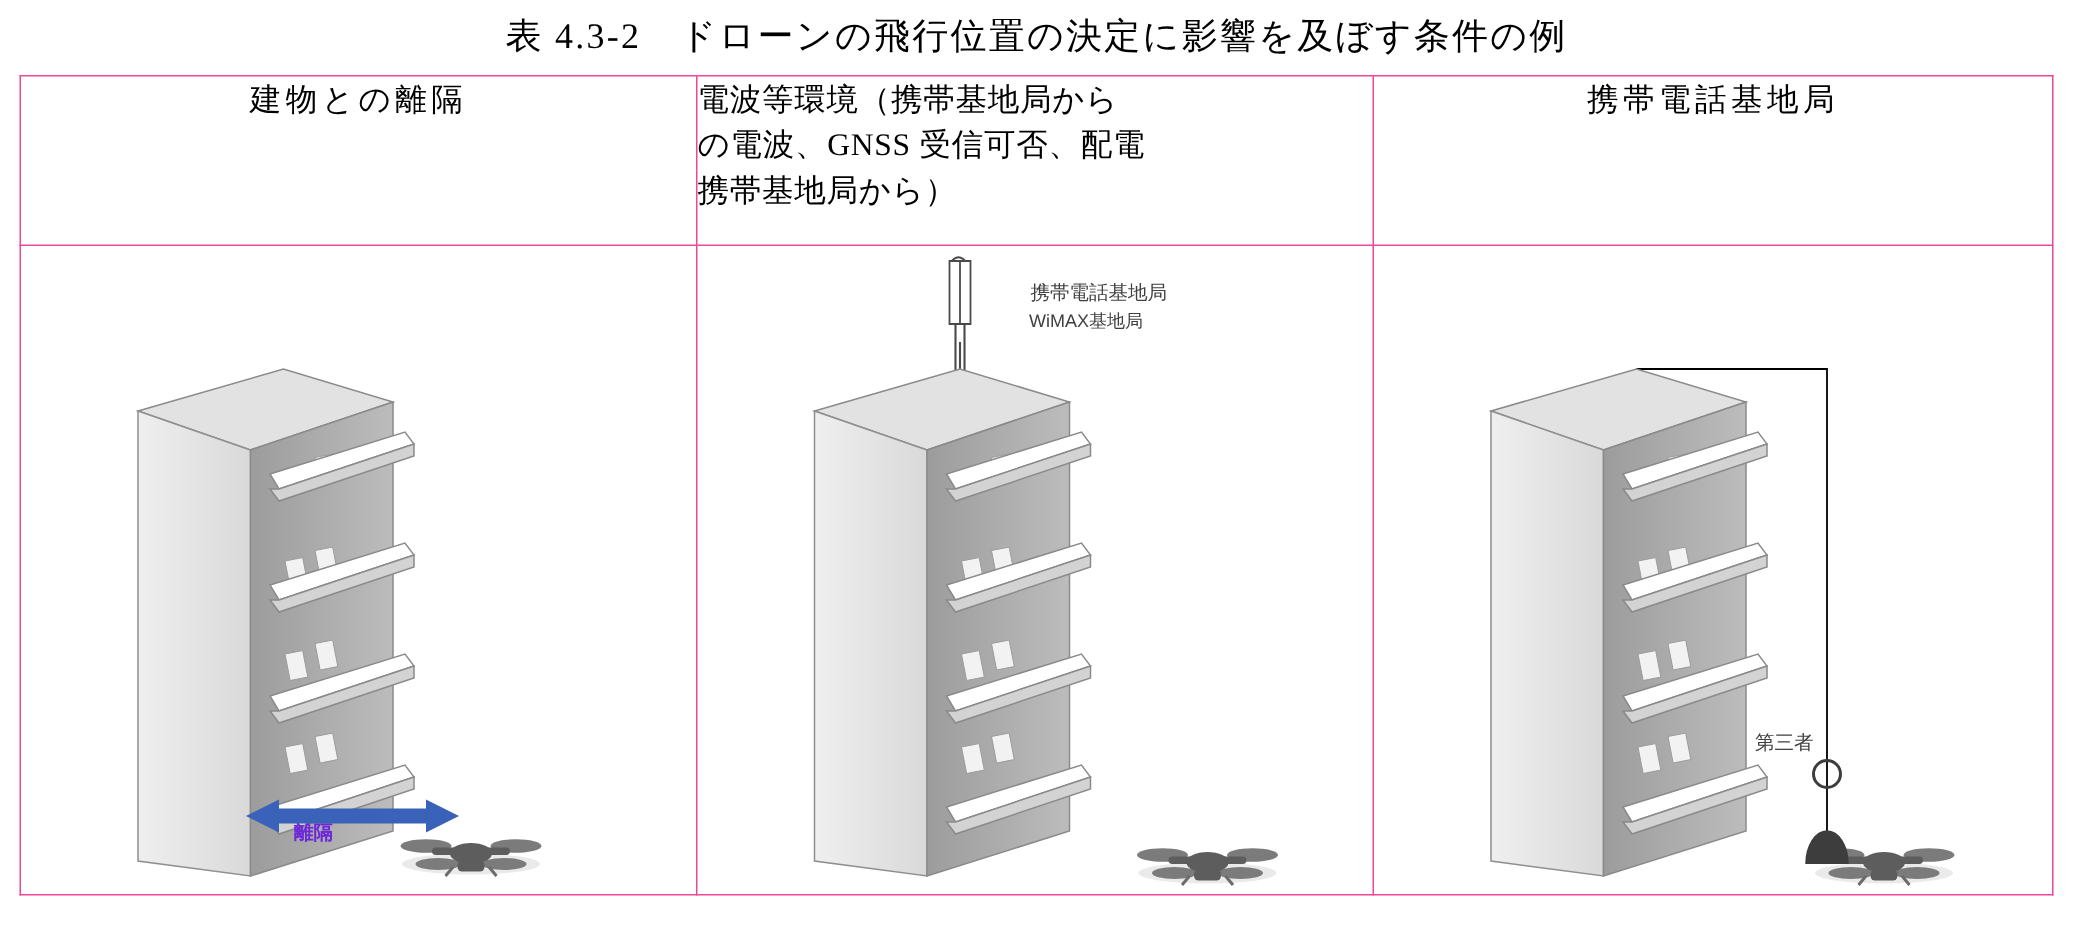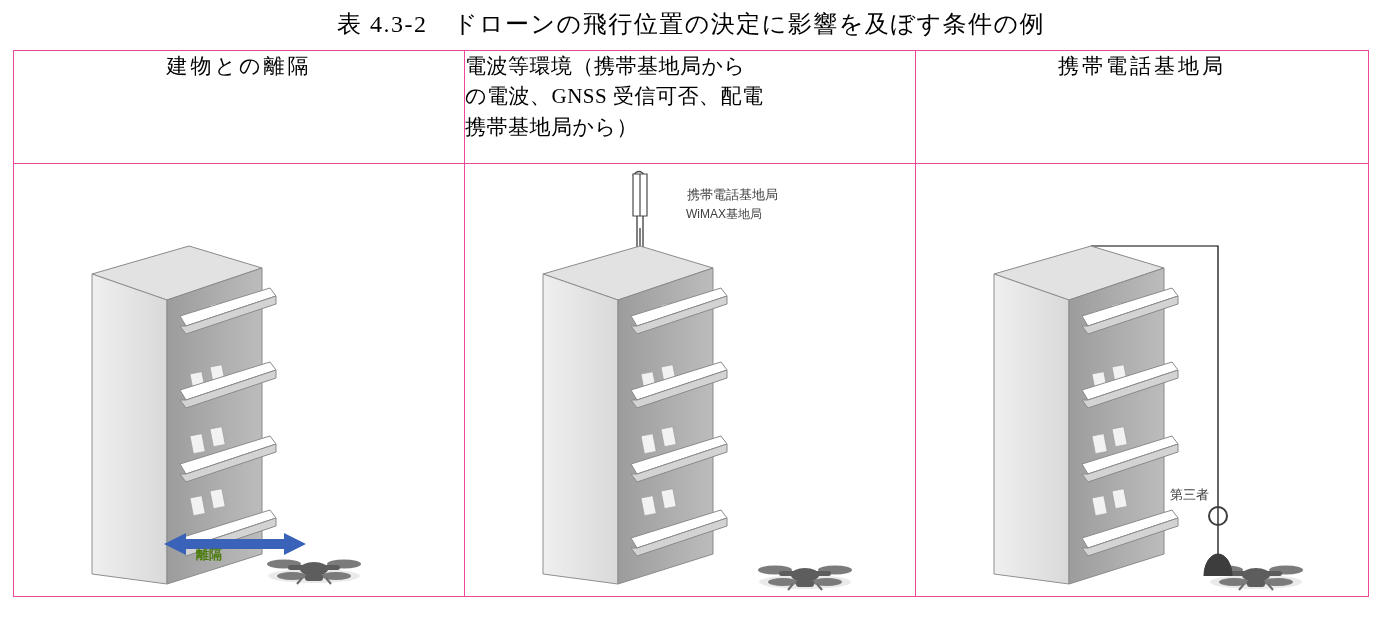--- a/index.html
+++ b/index.html
@@ -80,21 +80,21 @@
     color: #404040;
     white-space: nowrap;
   }
   .cap-label.small {
     font-size: 12px;
   }
   .rikaku-label {
     position: absolute;
     font-family: Liberation Mono, monospace;
     font-size: 13px;
-    color: #4d7c0f;
+    color: #6d28d9;
     font-weight: bold;
   }
 </style>
 </head>
 <body>
 
 <div class="page">
 
   <div class="table-caption">表 4.3-2　ドローンの飛行位置の決定に影響を及ぼす条件の例</div>
 

